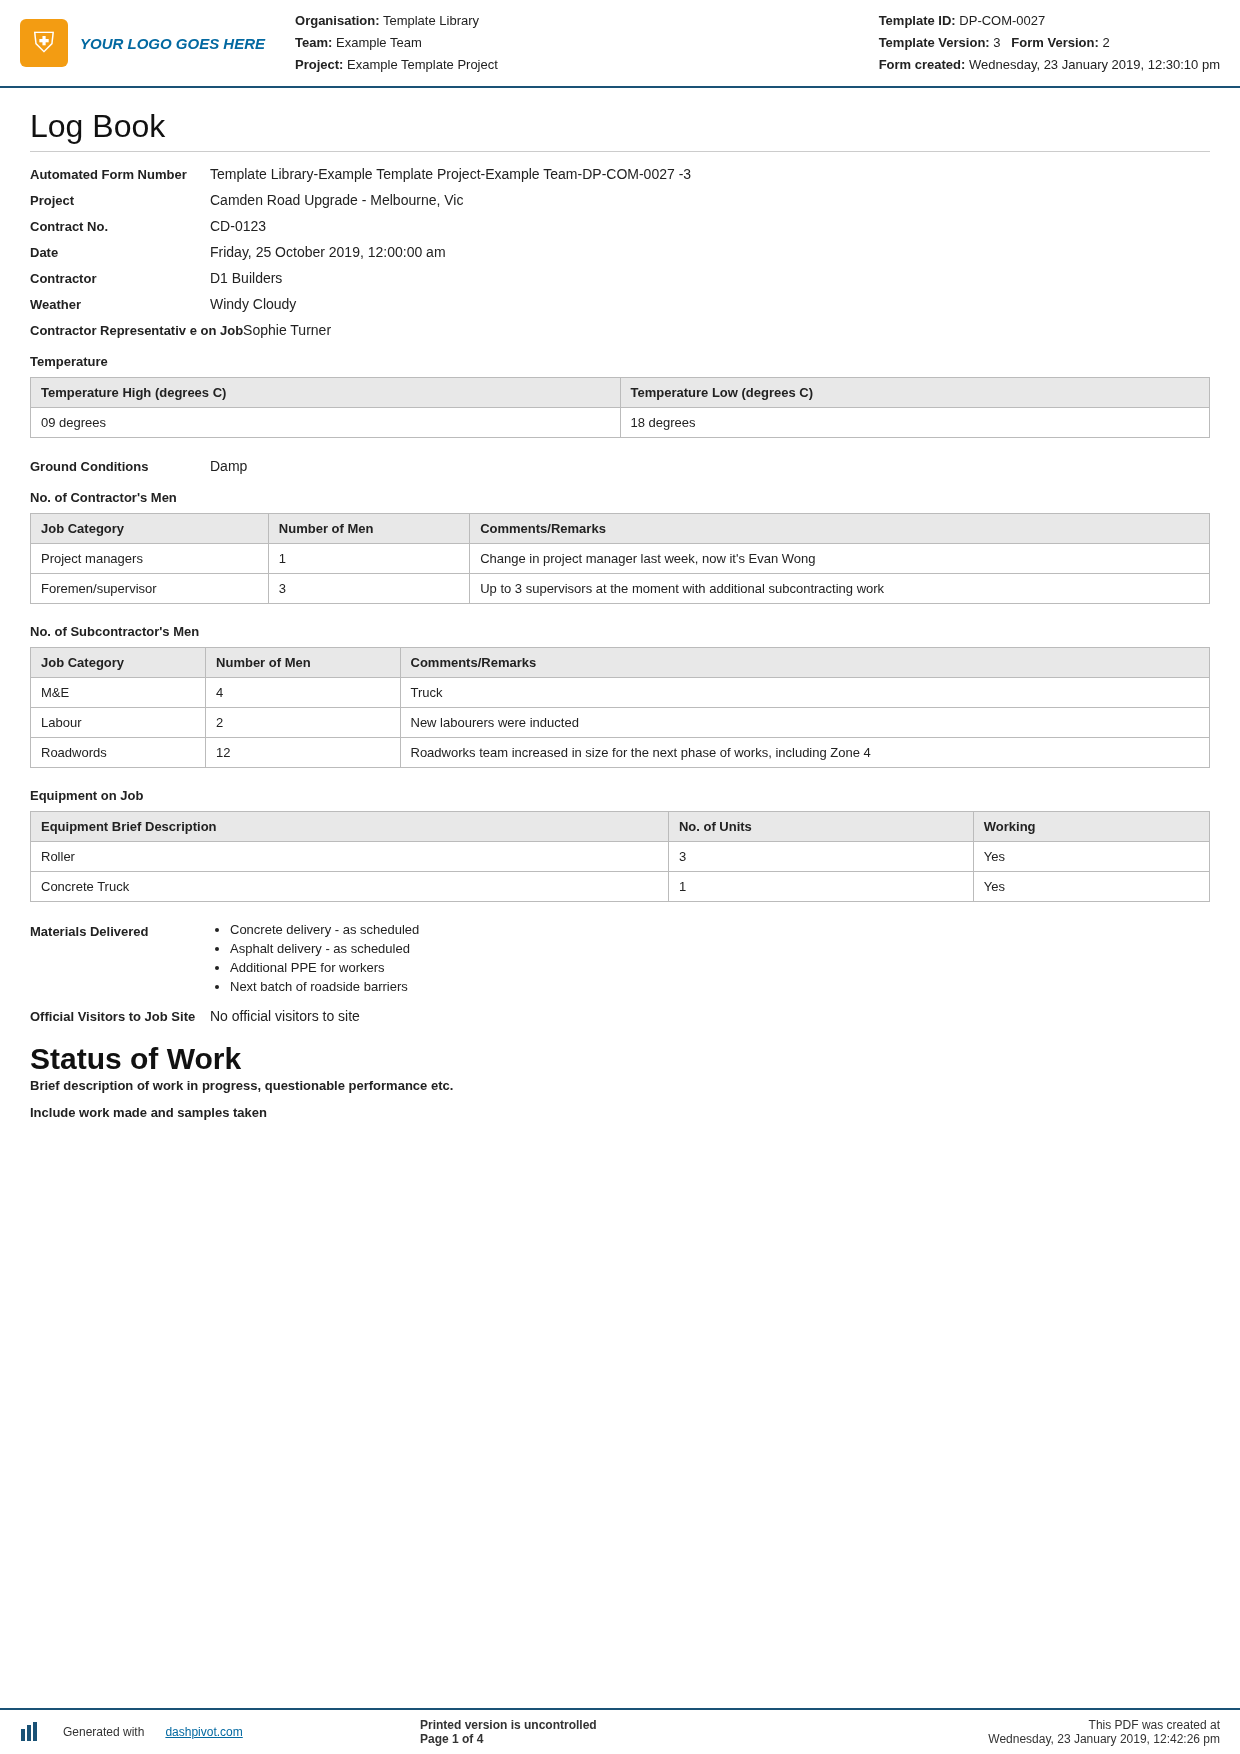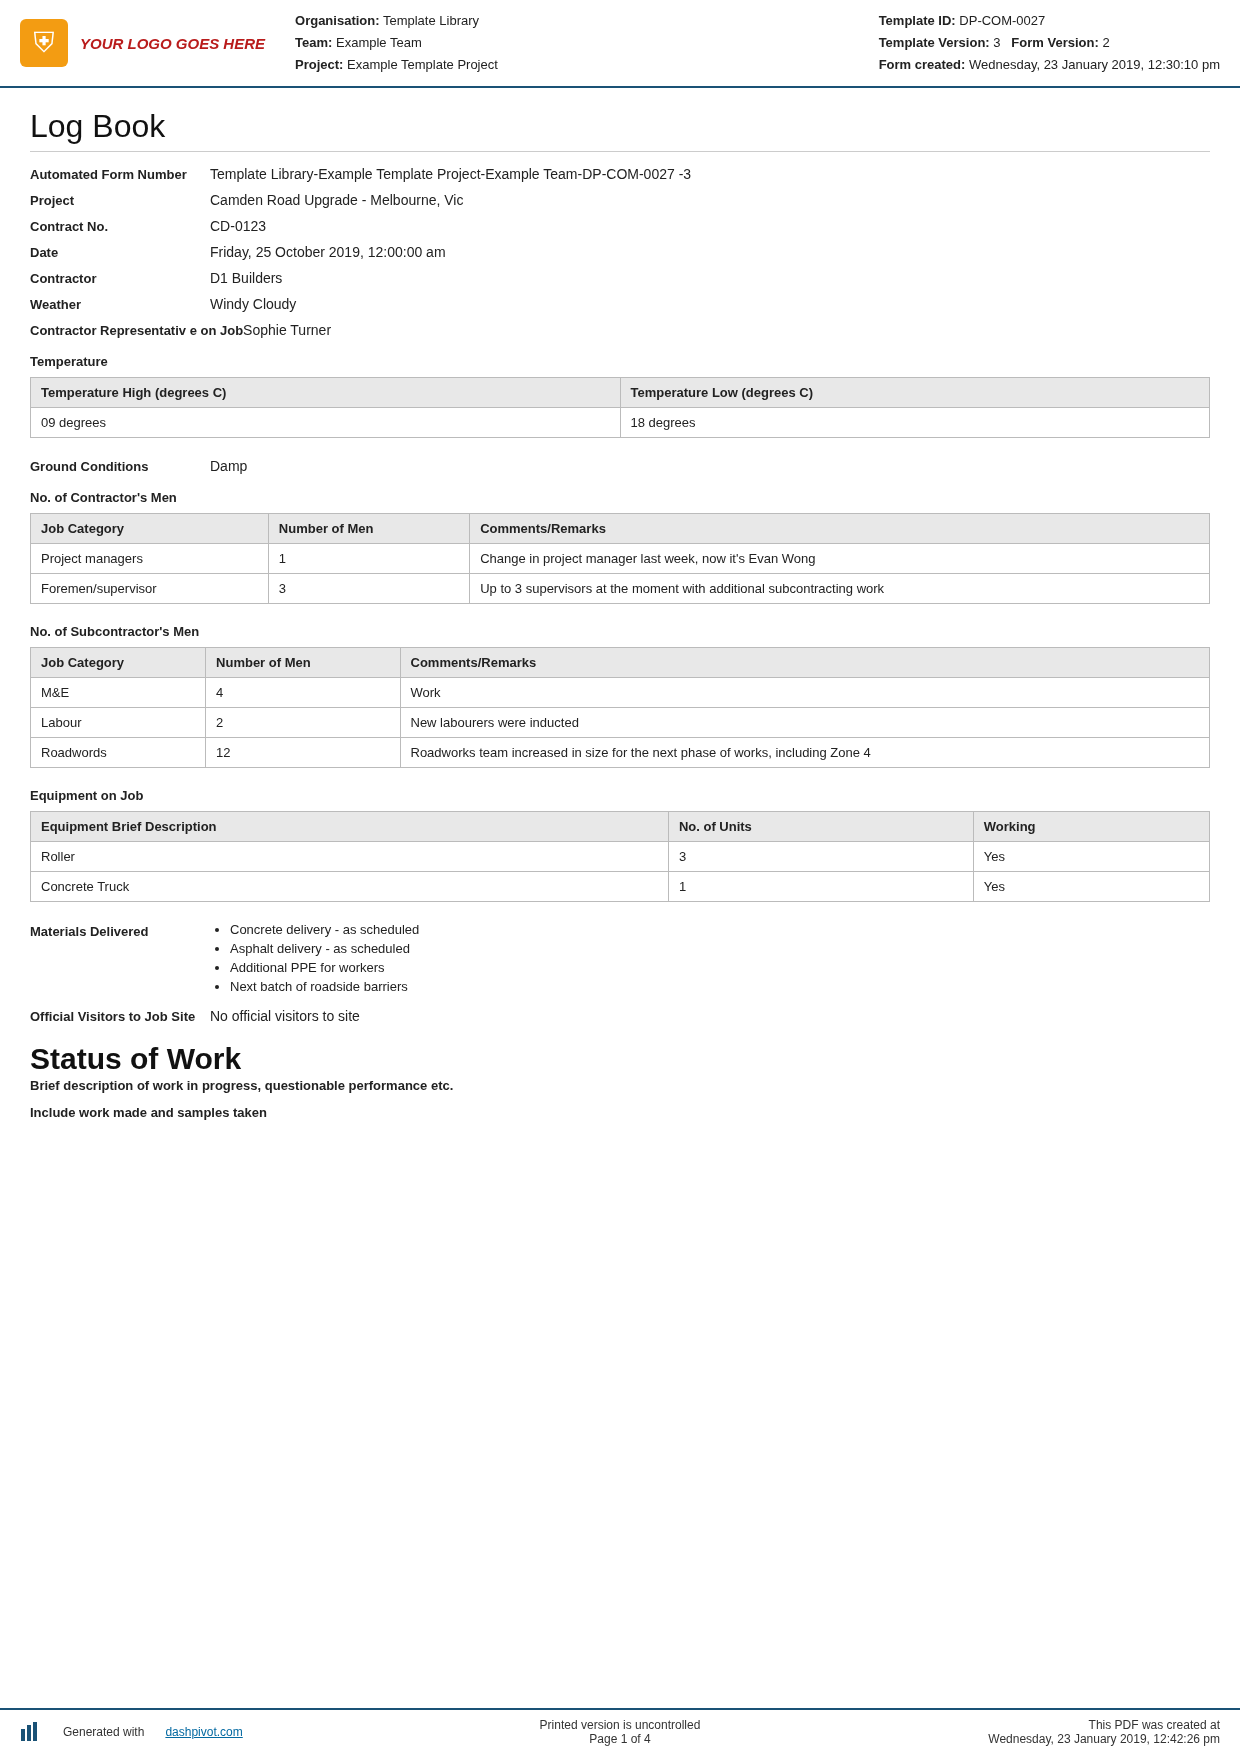--- a/index.html
+++ b/index.html
@@ -41,21 +41,21 @@
       margin-right: 12px;
       flex-shrink: 0;
     }
     .logo-icon {
       font-size: 28px;
       color: #fff;
     }
     .logo-text {
       font-size: 15px;
       font-weight: bold;
-      color: #b91c1c;
+      color: #0369a1;
       font-style: italic;
     }
     .header-center {
       flex: 1;
       padding-left: 30px;
     }
     .header-center p {
       font-size: 13px;
       line-height: 1.7;
     }
@@ -197,21 +197,21 @@
       margin-top: auto;
     }
     .footer-left {
       flex: 1;
       display: flex;
       align-items: center;
       gap: 6px;
     }
     .footer-center {
       flex: 1;
-      text-align: center;
+      font-weight: bold;
     }
     .footer-right {
       flex: 1;
       text-align: right;
     }
     .footer-brand {
       display: flex;
       align-items: center;
       gap: 21px;
     }
@@ -357,21 +357,21 @@
         <tr>
           <th>Job Category</th>
           <th>Number of Men</th>
           <th>Comments/Remarks</th>
         </tr>
       </thead>
       <tbody id="subcontractors-men-tbody">
       <tr>
             <td>M&amp;E</td>
                     <td>4</td>
-                    <td>Work</td>
+                    <td>Truck</td>
           </tr>
           <tr>
             <td>Labour</td>
                     <td>2</td>
                     <td>New labourers were inducted</td>
           </tr>
           <tr>
             <td>Roadwords</td>
                     <td>12</td>
                     <td>Roadworks team increased in size for the next phase of works, including Zone 4</td>

